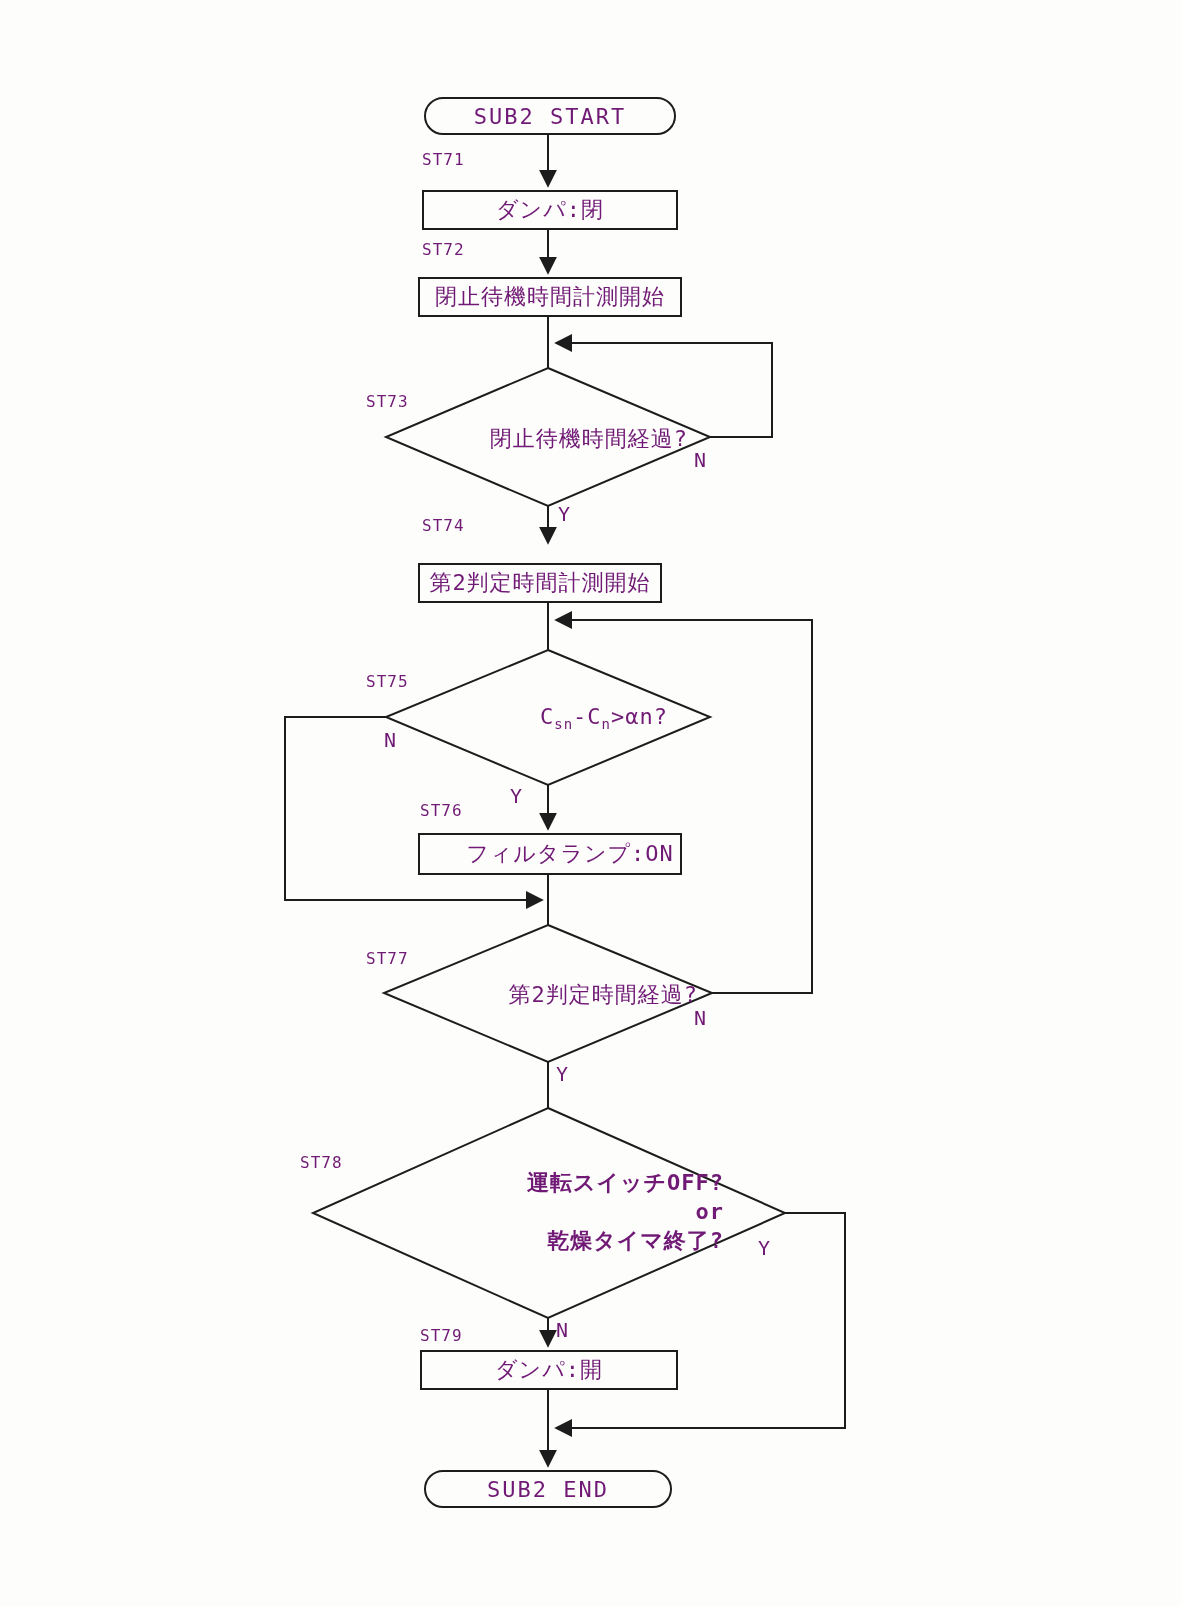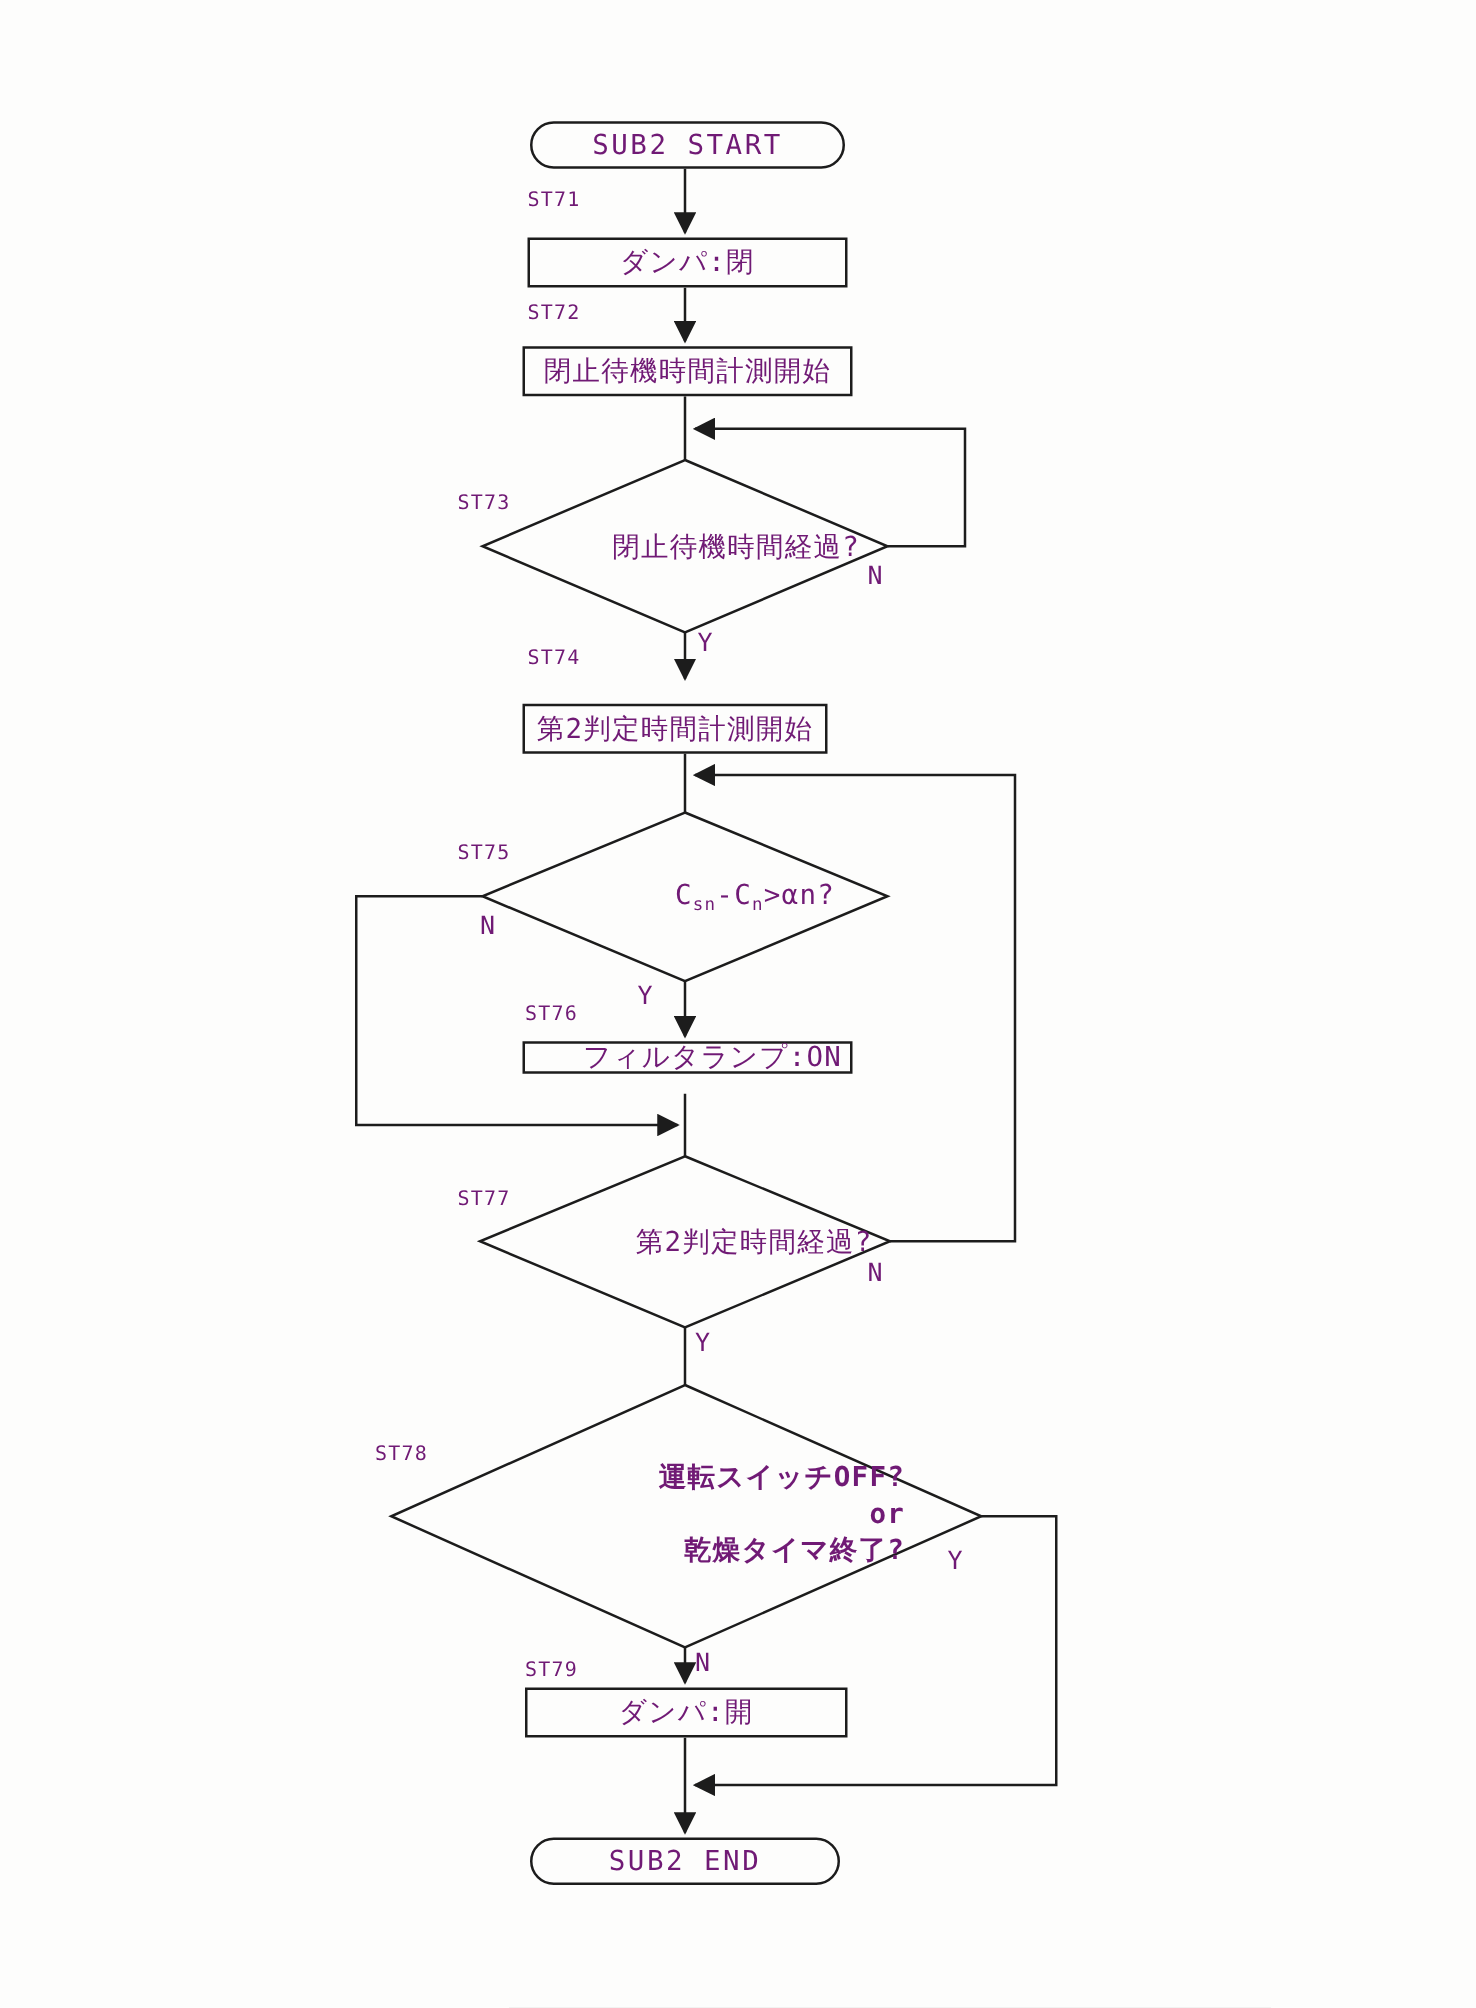--- a/index.html
+++ b/index.html
@@ -63,21 +63,21 @@
     <polygon points="548,925 712,993 548,1062 384,993" fill="#fdfdfc" stroke="#1c1c1c" stroke-width="2"></polygon>
     <polygon points="548,1108 785,1213 548,1318 313,1213" fill="#fdfdfc" stroke="#1c1c1c" stroke-width="2"></polygon>
   </svg>
 
   <div class="terminal" style="left:424px; top:97px; width:252px; height:38px;">SUB2 START</div>
   <div class="terminal" style="left:424px; top:1470px; width:248px; height:38px;">SUB2 END</div>
 
   <div class="pbox" style="left:422px; top:190px; width:256px; height:40px;">ダンパ:閉</div>
   <div class="pbox" style="left:418px; top:277px; width:264px; height:40px;">閉止待機時間計測開始</div>
   <div class="pbox" style="left:418px; top:547px; width:244px; height:40px;margin-top:16px;">第2判定時間計測開始</div>
-  <div class="pbox" style="left:418px; top:833px; width:264px; height:26px;padding-left:40px;">フィルタランプ:ON</div>
+  <div class="pbox" style="left:418px; top:833px; width:264px; height:42px;padding-left:40px;">フィルタランプ:ON</div>
   <div class="pbox" style="left:420px; top:1350px; width:258px; height:40px;">ダンパ:開</div>
 
   <div class="step-label" style="left:422px; top:150px;">ST71</div>
   <div class="step-label" style="left:422px; top:240px;">ST72</div>
   <div class="step-label" style="left:366px; top:392px;text-align:center;">ST73</div>
   <div class="step-label" style="left:422px; top:516px;">ST74</div>
   <div class="step-label" style="left:366px; top:672px;">ST75</div>
   <div class="step-label" style="left:420px; top:801px;">ST76</div>
   <div class="step-label" style="left:366px; top:949px;">ST77</div>
   <div class="step-label" style="left:300px; top:1153px;">ST78</div>

